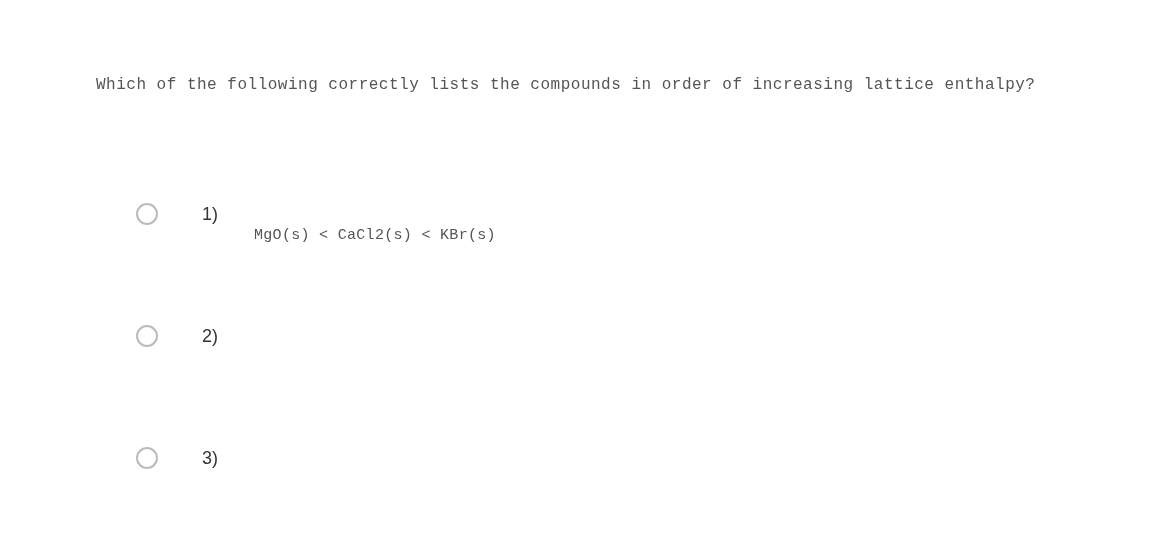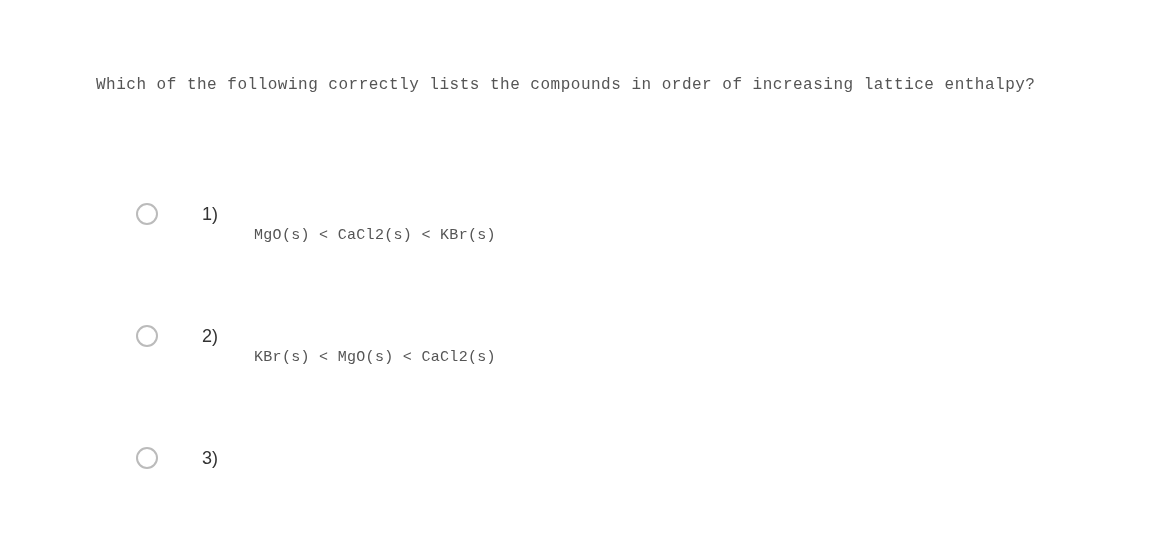--- a/index.html
+++ b/index.html
@@ -86,21 +86,20 @@
         <div class="radio-inner"></div>
       </div>
     <span class="option-number">1)</span>
     <span class="option-text">MgO(s) &lt; CaCl2(s) &lt; KBr(s)</span>
   </div>
   <div class="option">
     <div class="radio">
         <div class="radio-inner"></div>
       </div>
     <span class="option-number">2)</span>
-    <span class="option-text">KBr(s) &lt; MgO(s) &lt; CaCl2(s)</span>
   </div>
   <div class="option">
     <div class="radio">
         <div class="radio-inner"></div>
       </div>
     <span class="option-number">3)</span>
   </div>
   <div class="option">
     <div class="radio">
         <div class="radio-inner"></div>

